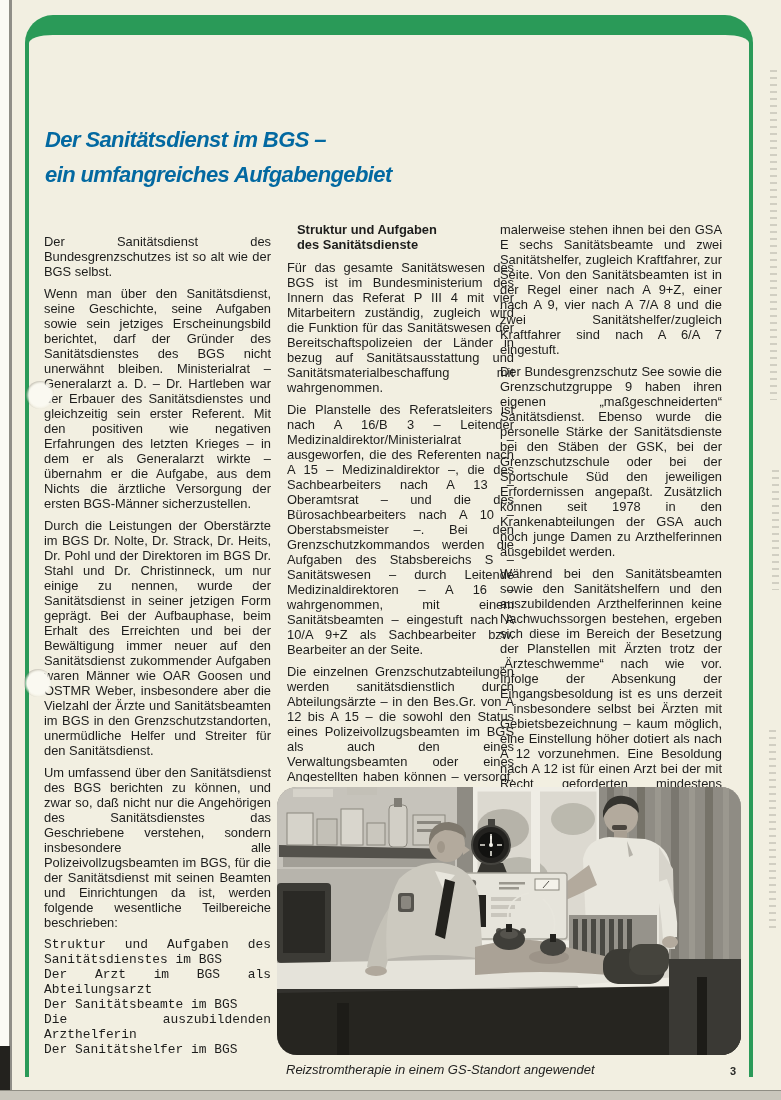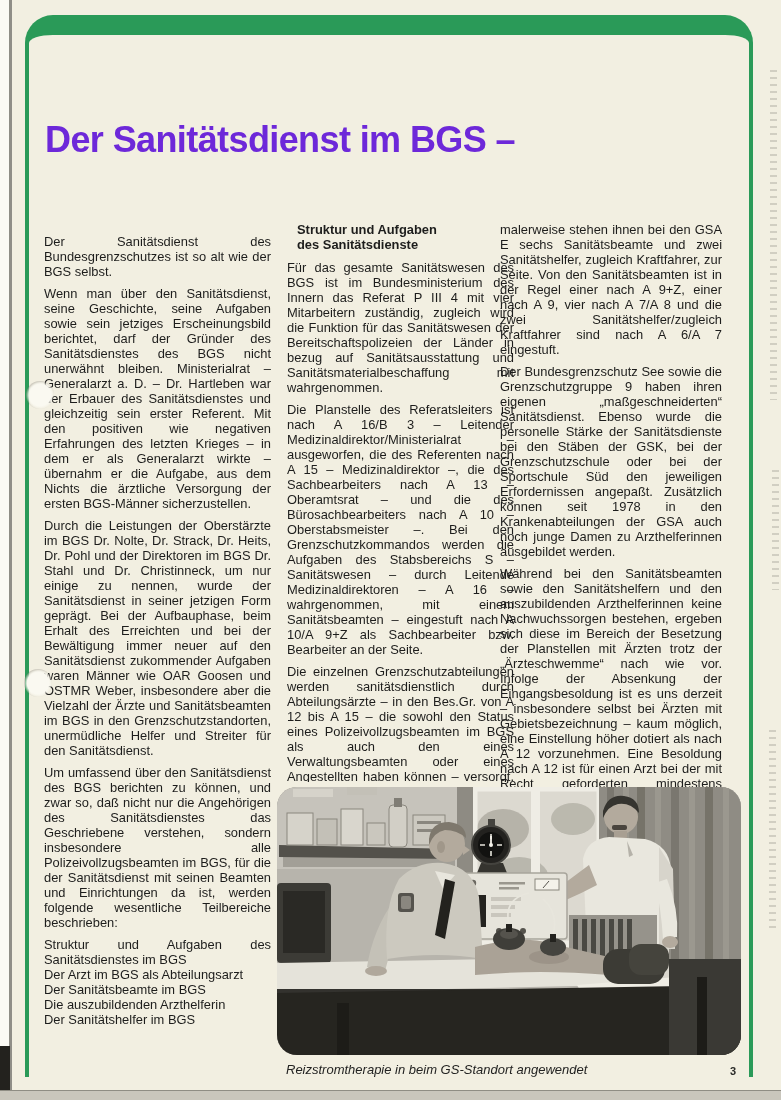--- a/index.html
+++ b/index.html
@@ -34,37 +34,37 @@
     position:absolute;left:25px;top:15px;width:728px;height:1062px;
     box-sizing:border-box;
     border-top:20px solid var(--green);
     border-left:4px solid var(--green);
     border-right:4px solid var(--green);
     border-radius:28px 28px 0 0;
   }
   
   .title{
     position:absolute;left:45px;top:122px;width:620px;
-    font-weight:bold;
-    font-size:36px;line-height:35px;letter-spacing:-0.6px;
-    color:#6d28d9;
+    font-weight:bold;font-style:italic;
+    font-size:22px;line-height:35px;letter-spacing:-0.6px;
+    color:#0369a1;
   }
   
   .col{
     position:absolute;top:222px;
     font-size:12.9px;line-height:15px;text-align:justify;
     overflow:hidden;color:var(--ink);
     hyphens:auto;-webkit-hyphens:auto;
   }
   .col p{margin:0 0 7px 0;}
   .col1{left:44px;width:227px;height:870px;margin-top:12px;}
   .col2{left:287px;width:227px;height:560px;}
   .col3{left:500px;width:222px;height:572px;}
   .col-heading{font-weight:bold;margin:0 0 8px 10px;line-height:15px;}
-  .topic-list{margin:0 0 7px 0;}
+  .topic-list{margin:0 0 7px 0;font-family:Liberation Mono, monospace;}
   .topic-list div{margin:0;}
   
   .photo{
     position:absolute;left:277px;top:787px;width:464px;height:268px;
     border-radius:20px;overflow:hidden;background:#8f8c84;
   }
   .photo svg{display:block;width:464px;height:268px;}
   .caption{
     position:absolute;left:286px;top:1062px;width:430px;
     font-style:italic;font-size:13px;color:#232322;
@@ -83,20 +83,21 @@
 <div class="scan-bottom-line"></div>
 <div class="scan-bottom"></div>
 <div class="speckles sp1"></div>
 <div class="speckles sp2"></div>
 <div class="speckles sp3"></div>
 
 <div class="frame"></div>
 
 <div class="title">
   <div>Der Sanitätsdienst im BGS –</div>
+  <div>ein umfangreiches Aufgabengebiet</div>
 </div>
 
 <div class="col col1">
   <p>Der Sanitätsdienst des Bundesgrenzschutzes ist so alt wie der BGS selbst.</p>
   <p>Wenn man über den Sanitätsdienst, seine Geschichte, seine Aufgaben sowie sein jetziges Erscheinungsbild berichtet, darf der Gründer des Sanitätsdienstes des BGS nicht unerwähnt bleiben. Ministerialrat – Generalarzt a. D. – Dr. Hartleben war der Erbauer des Sanitätsdienstes und gleichzeitig sein erster Referent. Mit den positiven wie negativen Erfahrungen des letzten Krieges – in dem er als Generalarzt wirkte – übernahm er die Aufgabe, aus dem Nichts die ärztliche Versorgung der ersten BGS-Männer sicherzustellen.</p>
   <p>Durch die Leistungen der Oberstärzte im BGS Dr. Nolte, Dr. Strack, Dr. Heits, Dr. Pohl und der Direktoren im BGS Dr. Stahl und Dr. Christinneck, um nur einige zu nennen, wurde der Sanitätsdienst in seiner jetzigen Form geprägt. Bei der Aufbauphase, beim Erhalt des Erreichten und bei der Bewältigung immer neuer auf den Sanitätsdienst zukommender Aufgaben waren Männer wie OAR Goosen und OSTMR Weber, insbesondere aber die Vielzahl der Ärzte und Sanitätsbeamten im BGS in den Grenzschutzstandorten, unermüdliche Helfer und Streiter für den Sanitätsdienst.</p>
   <p>Um umfassend über den Sanitätsdienst des BGS berichten zu können, und zwar so, daß nicht nur die Angehörigen des Sanitätsdienstes das Geschriebene verstehen, sondern insbesondere alle Polizeivollzugsbeamten im BGS, für die der Sanitätsdienst mit seinen Beamten und Einrichtungen da ist, werden folgende wesentliche Teilbereiche beschrieben:</p>
   <div class="topic-list">
     <div>Struktur und Aufgaben des Sanitätsdienstes im BGS</div>
     <div>Der Arzt im BGS als Abteilungsarzt</div>
@@ -265,17 +266,17 @@
     <g>
       <rect x="0" y="202" width="464" height="14" fill="#33322e"></rect>
       <polygon points="0,206 464,198 464,268 0,268" fill="#262520"></polygon>
       <rect x="392" y="172" width="72" height="96" fill="#3a3934"></rect>
       <rect x="420" y="190" width="10" height="78" fill="#1d1c18"></rect>
       <rect x="60" y="216" width="12" height="52" fill="#1d1c18"></rect>
     </g>
   </svg>
 </div>
 
-<div class="caption">Reizstromtherapie in beim GS-Standort angewendet</div>
+<div class="caption">Reizstromtherapie in einem GS-Standort angewendet</div>
 <div class="page-number">3</div>
 
 <div class="punch punch1"></div>
 <div class="punch punch2"></div>
 
 </body></html>

